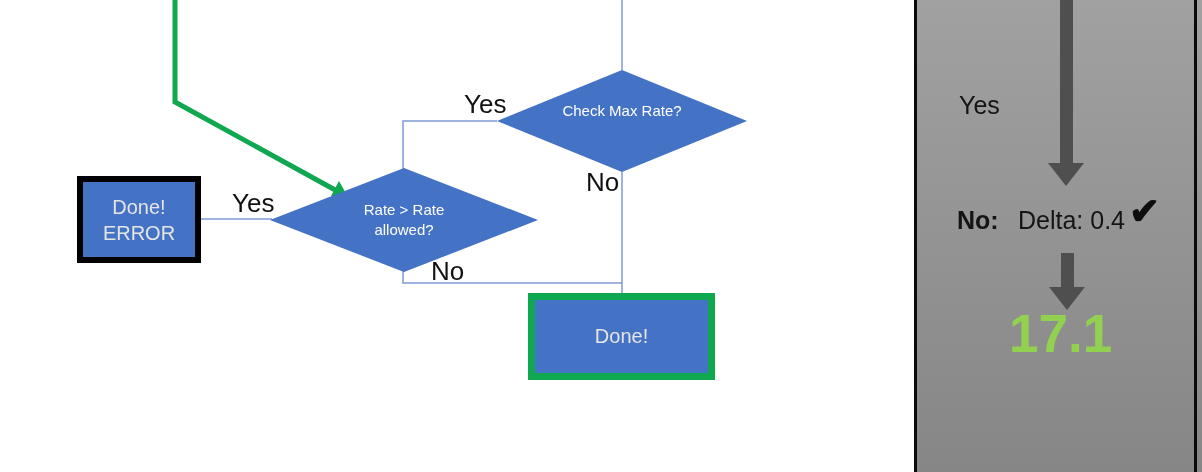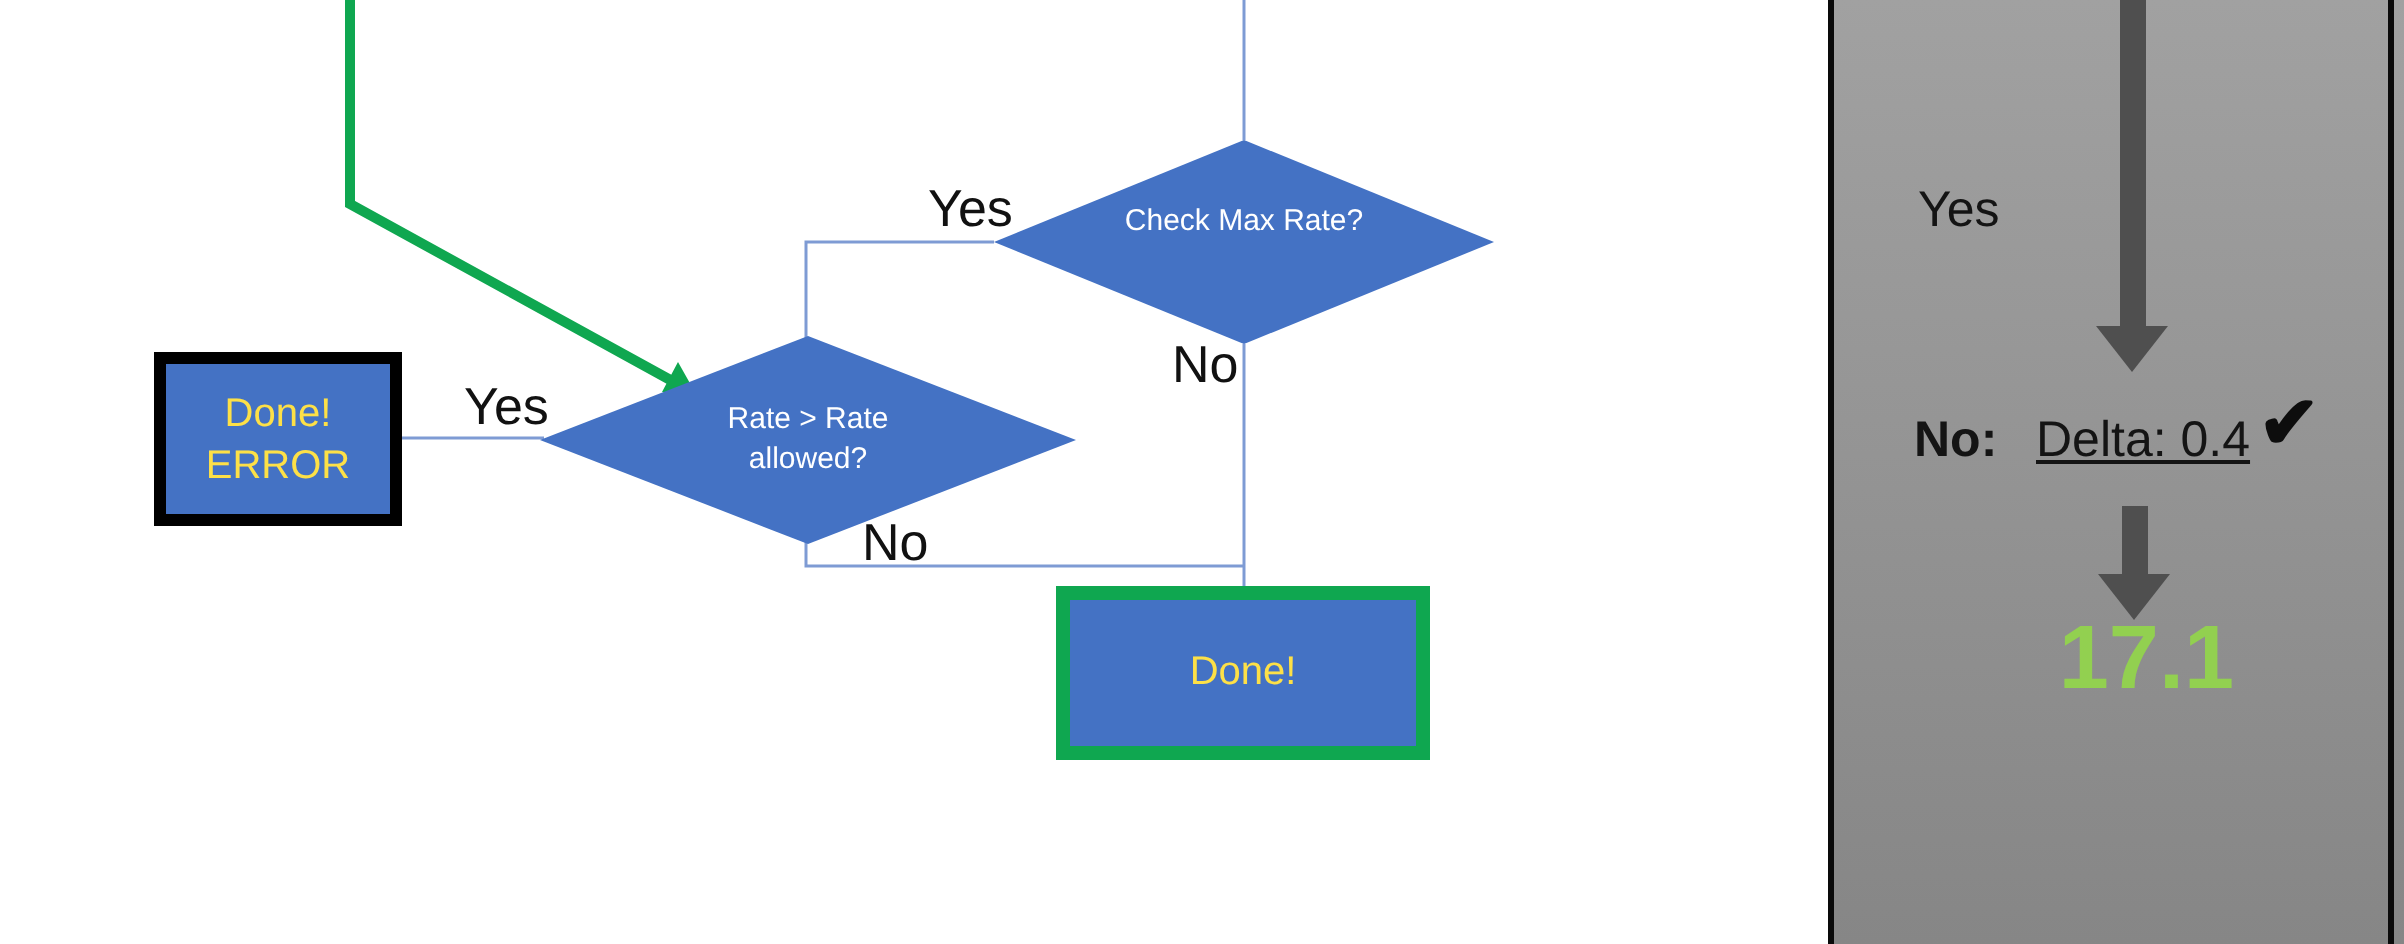--- a/index.html
+++ b/index.html
@@ -26,21 +26,21 @@
   
   .diamond-label{
     position:absolute;color:#fff;font-size:15px;line-height:20px;
     text-align:center;
   }
   
   .edge-label{position:absolute;color:#111;font-size:26px;line-height:28px;}
 
   
   .term-box{
-    position:absolute;background:var(--shape-blue);color:#fde047;
+    position:absolute;background:var(--shape-blue);color:#e5e5e5;
     display:flex;align-items:center;justify-content:center;text-align:center;
   }
   #done-error-box{left:77px;top:176px;width:124px;height:87px;border:6px solid #000;
     font-size:20px;line-height:26px;white-space:pre-line;}
   #done-box{left:528px;top:293px;width:187px;height:87px;border:7px solid var(--accent-green);
     font-size:20px;}
 
   
   #side-panel{
     position:absolute;left:914px;top:0;width:288px;height:472px;
@@ -53,22 +53,22 @@
   .panel-label{position:absolute;color:#141414;font-size:25px;line-height:27px;}
   .big-arrow-shaft{position:absolute;background:var(--arrow-gray);}
   .big-arrow-head{position:absolute;width:0;height:0;border-left:18px solid transparent;
     border-right:18px solid transparent;border-top:23px solid var(--arrow-gray);}
   #arrow1-shaft{left:143px;top:0;width:13px;height:163px;}
   #arrow1-head{left:131px;top:163px;}
   #arrow2-shaft{left:144px;top:253px;width:13px;height:34px;}
   #arrow2-head{left:132px;top:287px;}
   #panel-check{position:absolute;left:212px;top:190px;font-size:37px;font-weight:bold;color:#0d0d0d;}
   #panel-result{
-    position:absolute;left:70px;top:303px;width:130px;text-align:right;
-    color:var(--result-green);font-size:45px;font-weight:bold;
+    position:absolute;left:92px;top:303px;width:130px;text-align:left;
+    color:var(--result-green);font-size:53px;font-weight:bold;
   }
 </style>
 </head>
 <body>
 
 <div id="stage">
 
   <svg id="diagram-svg" viewBox="0 0 917 472">
 
     <path class="connector" d="M622 0 V70"></path>
@@ -97,21 +97,21 @@
 
   <div id="side-panel">
     <div class="right-border"></div>
 
     <div class="big-arrow-shaft" id="arrow1-shaft"></div>
     <div class="big-arrow-head" id="arrow1-head"></div>
 
     <div class="panel-label" style="left:42px;top:92px;">Yes</div>
 
     <div class="panel-label" style="left:40px;top:207px;font-weight:bold;">No:</div>
-    <div class="panel-label" style="left:101px;top:207px;text-decoration:underline;">Delta: 0.4</div>
+    <div class="panel-label" style="left:101px;top:207px;">Delta: 0.4</div>
     <div id="panel-check">✔</div>
 
     <div class="big-arrow-shaft" id="arrow2-shaft"></div>
     <div class="big-arrow-head" id="arrow2-head"></div>
 
     <div id="panel-result">17.1</div>
   </div>
 
 </div>
 

